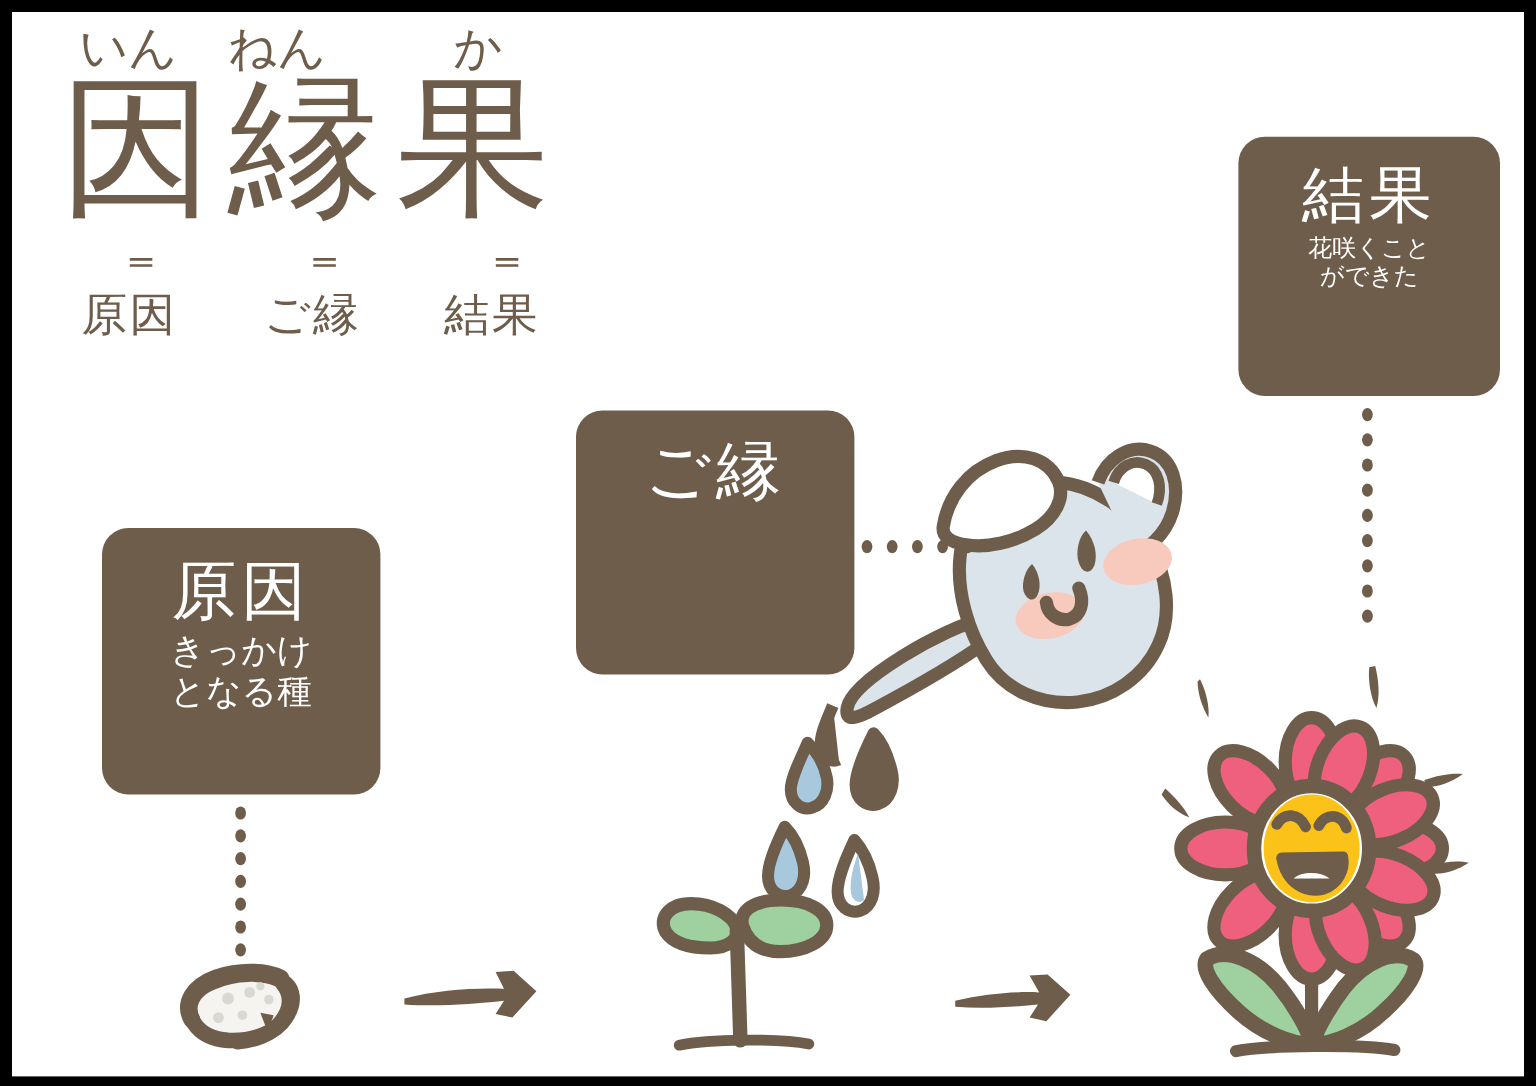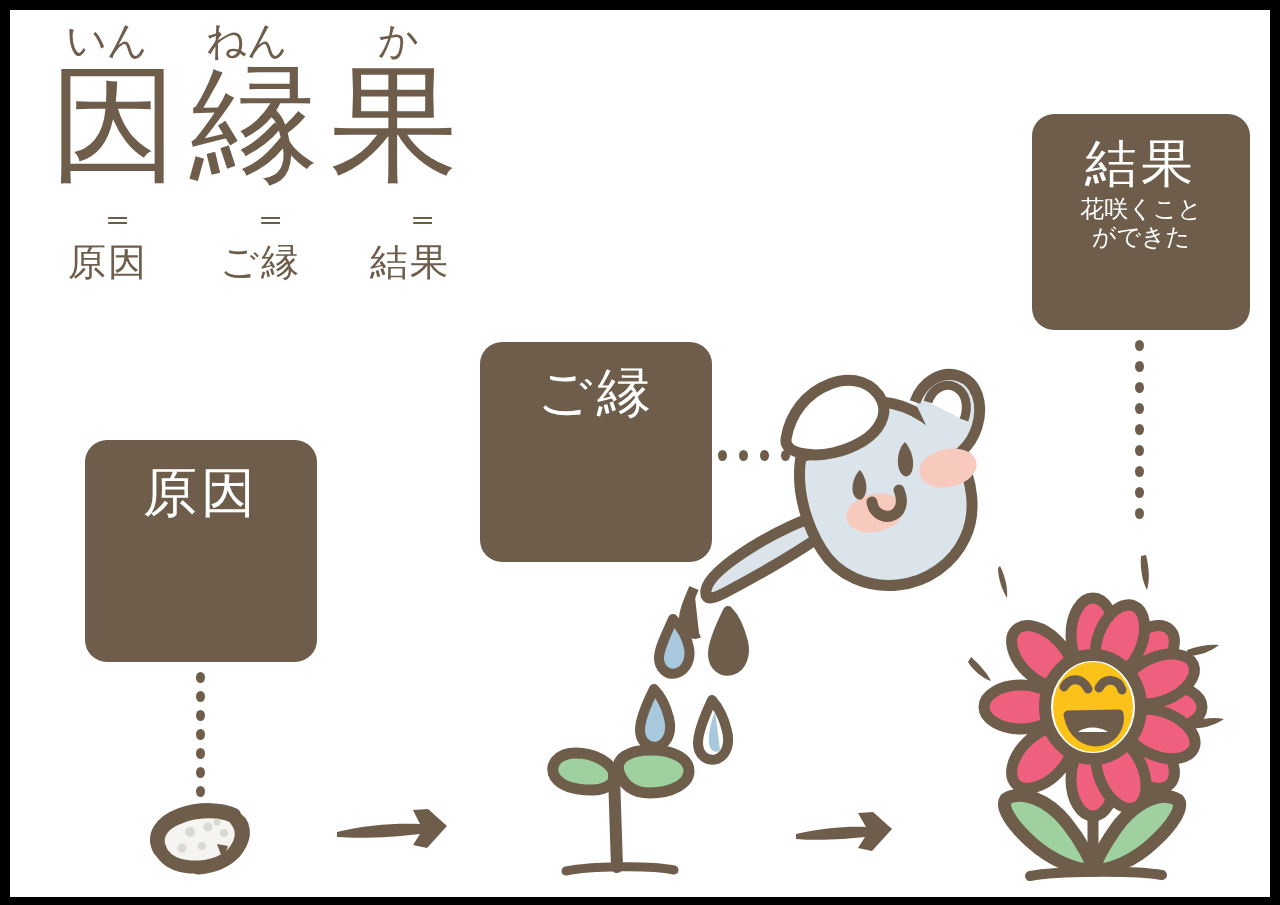--- a/index.html
+++ b/index.html
@@ -28,21 +28,21 @@
   }
   .furi-row{
     position:absolute;top:6px;left:0;width:450px;height:58px;
   }
   .furi{
     position:absolute;top:0;
     font-size:40px;color:#6e5d4a;line-height:1;
     font-family:"DejaVu Sans","Liberation Sans",sans-serif;
   }
   .furi.f0{left:36px;text-align:right;}
-  .furi.f1{left:176px;}
+  .furi.f1{left:160px;}
   .furi.f2{left:348px;}
 
   .kanji-row{
     position:absolute;top:46px;left:0;width:450px;height:140px;
   }
   .kanji{
     position:absolute;top:0;
     font-size:128px;line-height:1;color:#6e5d4a;
     font-weight:400;
     font-family:"DejaVu Sans","Liberation Sans",sans-serif;
@@ -91,21 +91,21 @@
     display:block;
     font-size:29px;line-height:1.18;
     letter-spacing:0px;
     margin-top:4px;
     white-space:pre-line;
   }
   #card-cause{ left:75px; top:430px; width:232px; height:222px; padding-top:24px;}
   #card-relation{ left:470px; top:332px; width:232px; height:220px; padding-top:22px;}
   #card-result{ left:1022px; top:104px; width:218px; height:216px; padding-top:22px;}
   #card-result .card-title{font-size:52px;}
-  #card-result .card-sub{font-size:24px;}
+  #card-result .card-sub{font-size:20px;}
 
   
   .dots{position:absolute;}
   .dot{
     position:absolute;
     width:9px;height:11px;border-radius:50%;
     background:#6e5d4a;
   }
 
   
@@ -288,20 +288,22 @@
         <span class="dot" style="left: 1125px; top: 393px;"></span>
         <span class="dot" style="left: 1125px; top: 414px;"></span>
         <span class="dot" style="left: 1125px; top: 435px;"></span>
         <span class="dot" style="left: 1125px; top: 456px;"></span>
         <span class="dot" style="left: 1125px; top: 477px;"></span>
         <span class="dot" style="left: 1125px; top: 498px;"></span>
       </div>
 
     <div class="card" id="card-cause">
       <span class="card-title">原因</span>
+      <span class="card-sub">きっかけ
+となる種</span>
     </div>
 
     <div class="card" id="card-relation">
       <span class="card-title">ご縁</span>
     </div>
 
     <div class="card" id="card-result">
       <span class="card-title">結果</span>
       <span class="card-sub">花咲くこと
 ができた</span>

